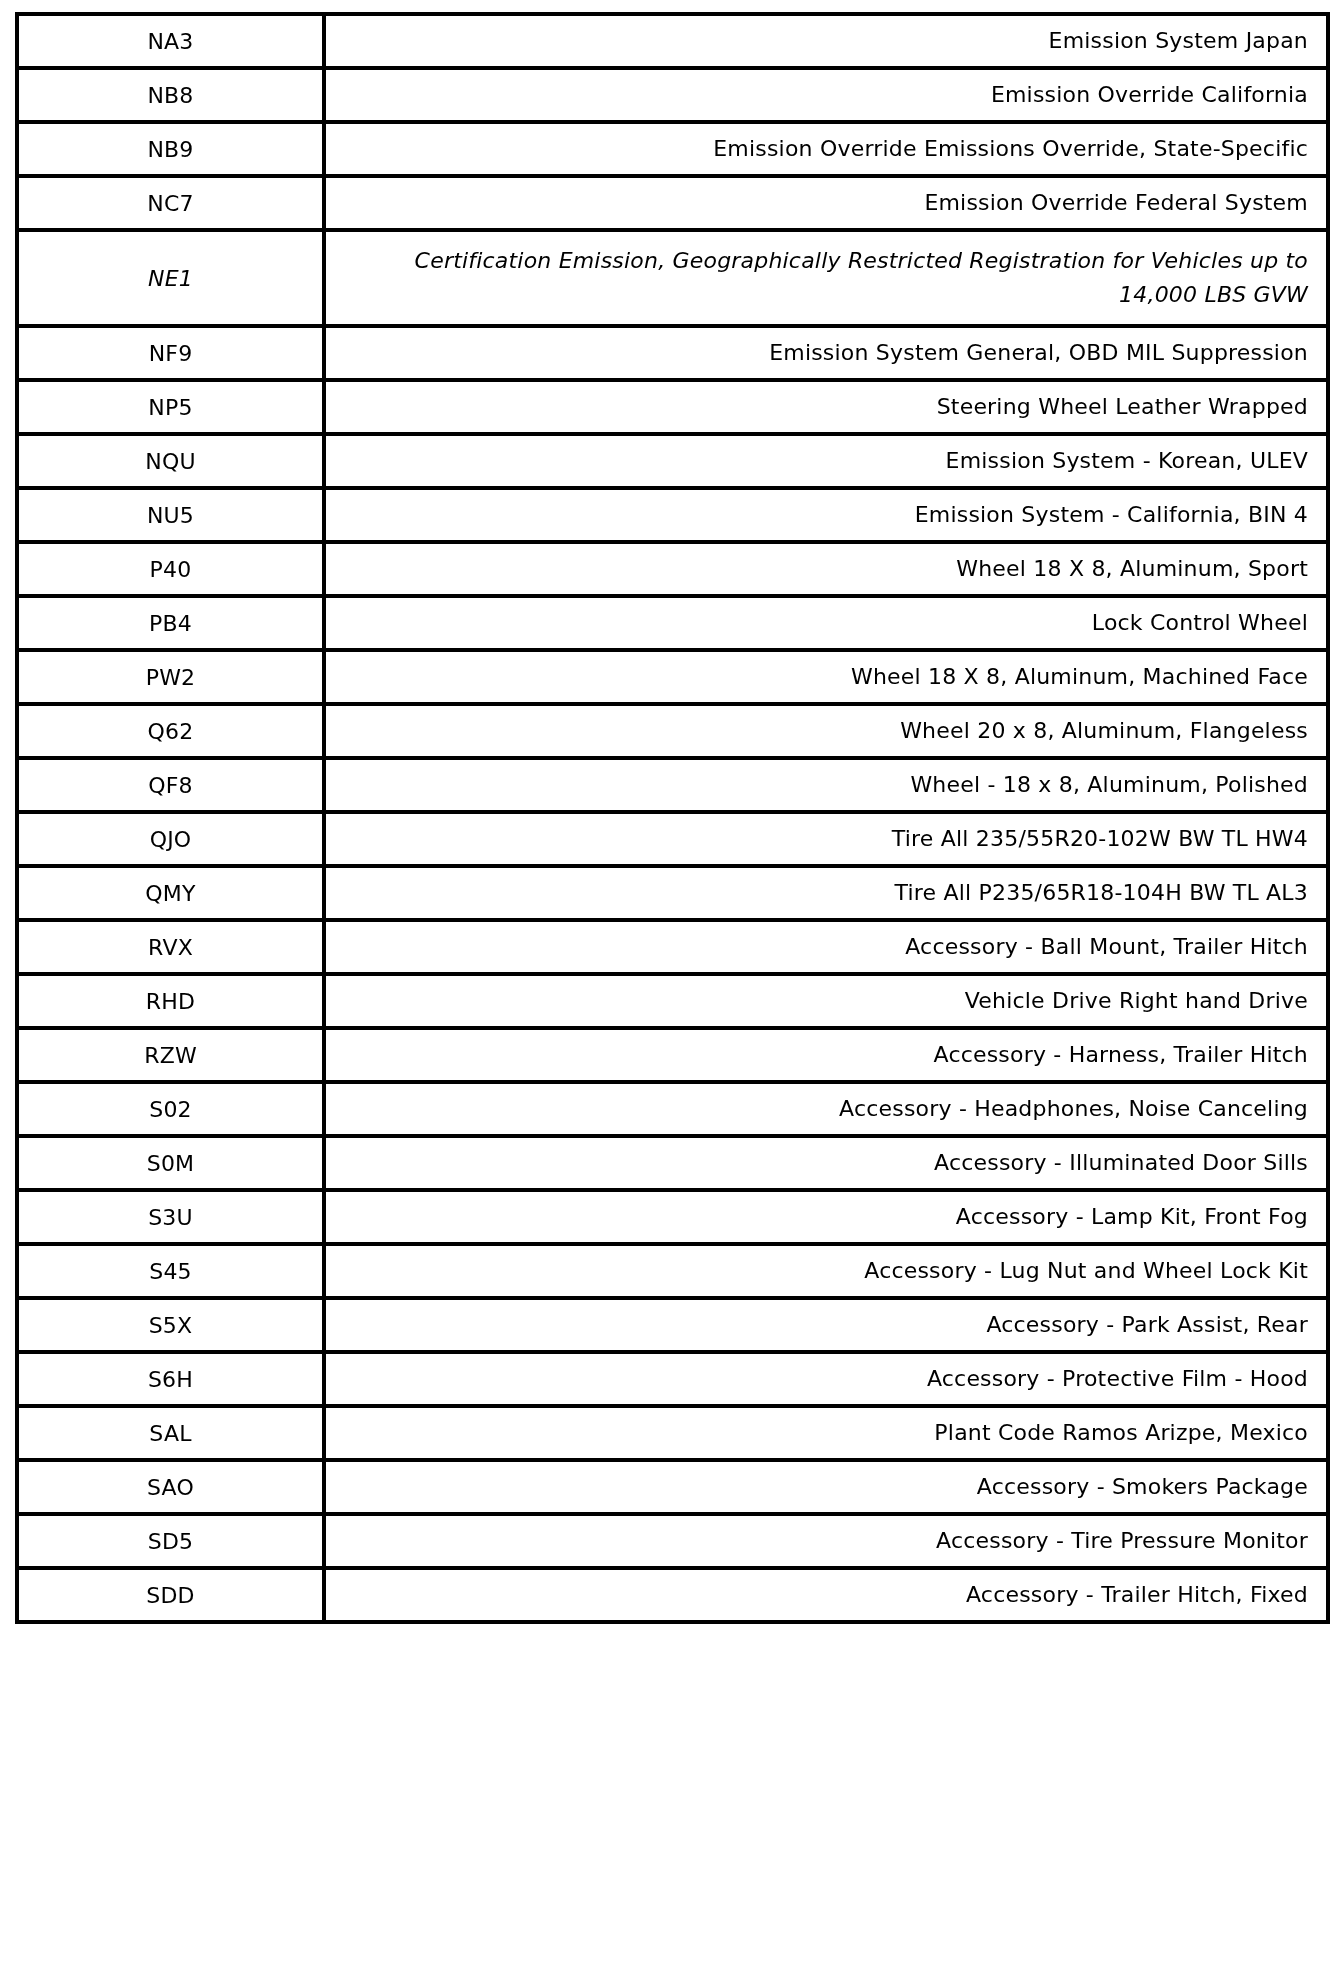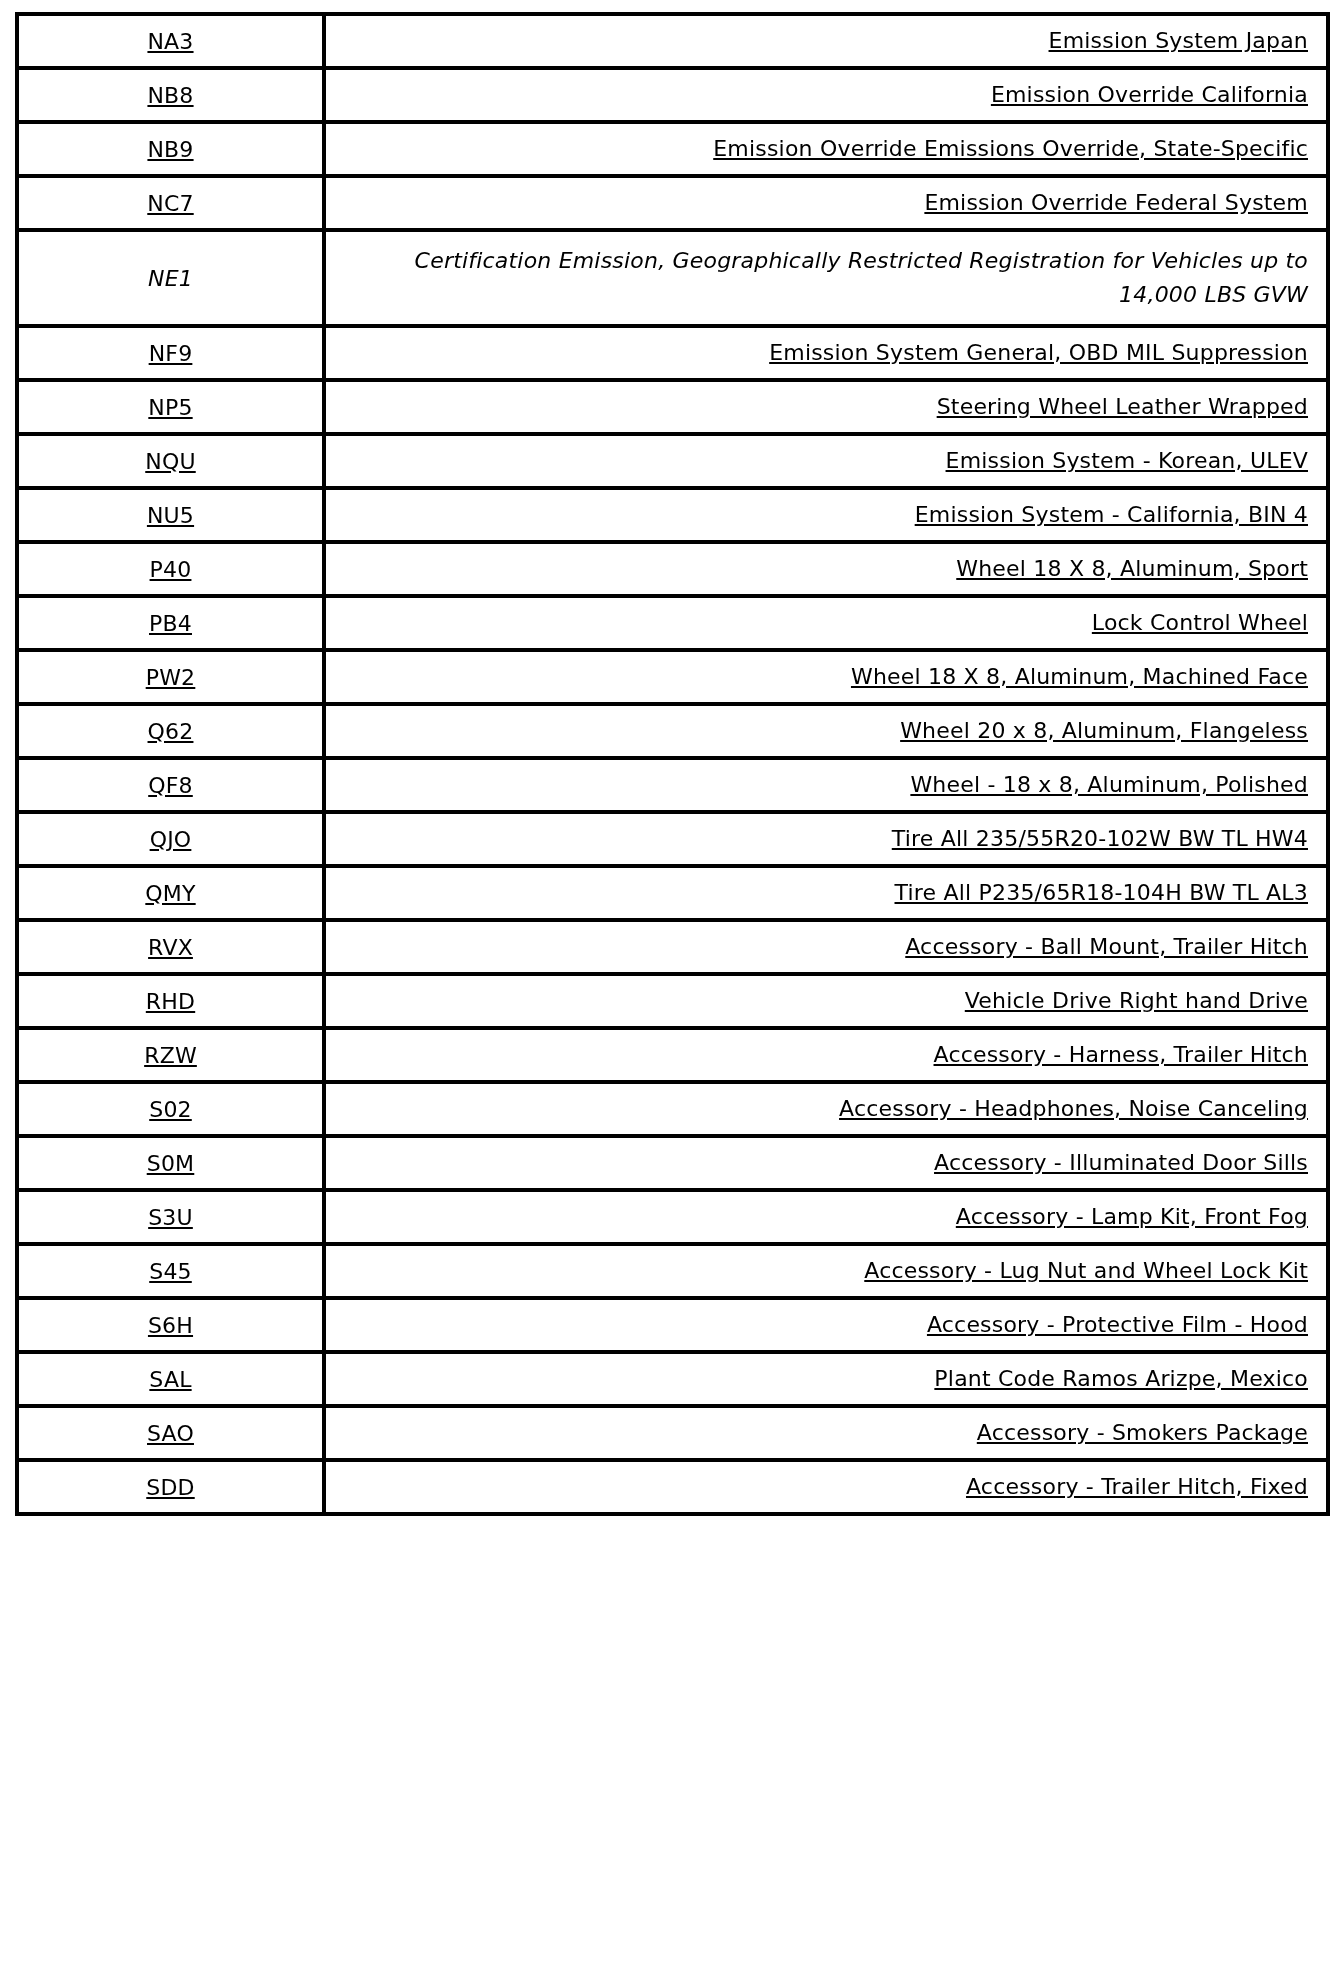--- a/index.html
+++ b/index.html
@@ -30,21 +30,21 @@
   td.code-cell {
     width: 307px;
     text-align: center;
     padding: 4px 6px;
   }
   td.desc-cell {
     text-align: right;
     padding: 6px 18px 6px 11px;
     line-height: 34px;
   }
-  tr.row { height: 54px; text-decoration: underline; }
+  tr.row { height: 54px; }
   tr.row-tall { height: 96px; font-style: italic; }
 </style>
 </head>
 <body>
 
 <table class="code-table">
   <tbody>
     <tr class="row">
       <td class="code-cell">NA3</td>
       <td class="desc-cell">Emission System Japan</td>
@@ -131,29 +131,37 @@
     </tr>
     <tr class="row">
       <td class="code-cell">S3U</td>
       <td class="desc-cell">Accessory - Lamp Kit, Front Fog</td>
     </tr>
     <tr class="row">
       <td class="code-cell">S45</td>
       <td class="desc-cell">Accessory - Lug Nut and Wheel Lock Kit</td>
     </tr>
     <tr class="row">
+      <td class="code-cell">S5X</td>
+      <td class="desc-cell">Accessory - Park Assist, Rear</td>
+    </tr>
+    <tr class="row">
       <td class="code-cell">S6H</td>
       <td class="desc-cell">Accessory - Protective Film - Hood</td>
     </tr>
     <tr class="row">
       <td class="code-cell">SAL</td>
       <td class="desc-cell">Plant Code Ramos Arizpe, Mexico</td>
     </tr>
     <tr class="row">
       <td class="code-cell">SAO</td>
       <td class="desc-cell">Accessory - Smokers Package</td>
     </tr>
     <tr class="row">
+      <td class="code-cell">SD5</td>
+      <td class="desc-cell">Accessory - Tire Pressure Monitor</td>
+    </tr>
+    <tr class="row">
       <td class="code-cell">SDD</td>
       <td class="desc-cell">Accessory - Trailer Hitch, Fixed</td>
     </tr>
   </tbody>
 </table>
 
 </body></html>

